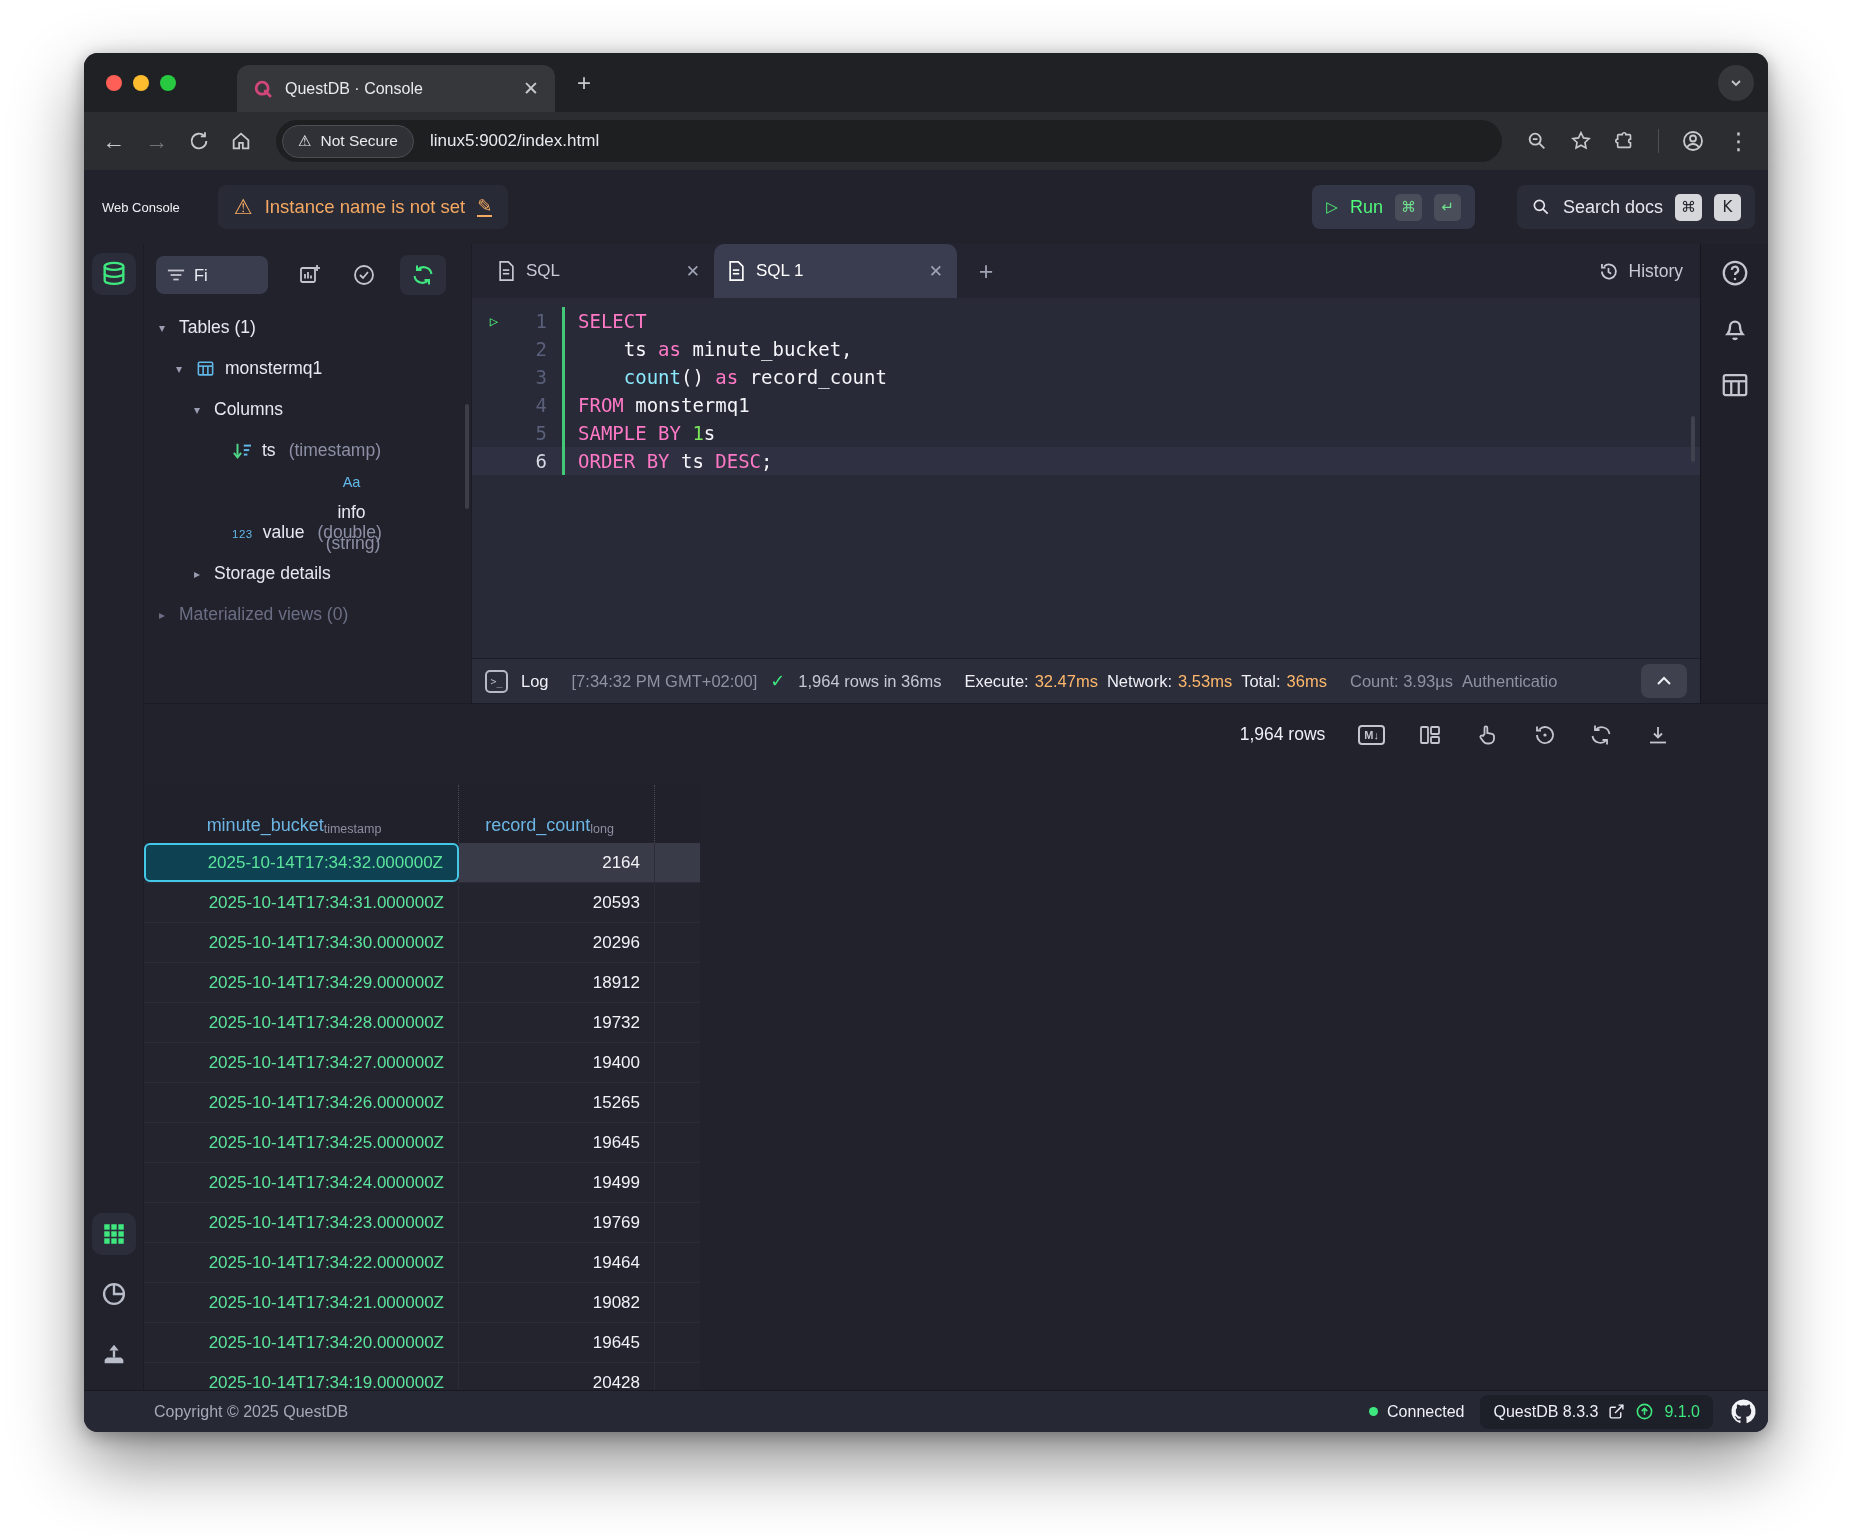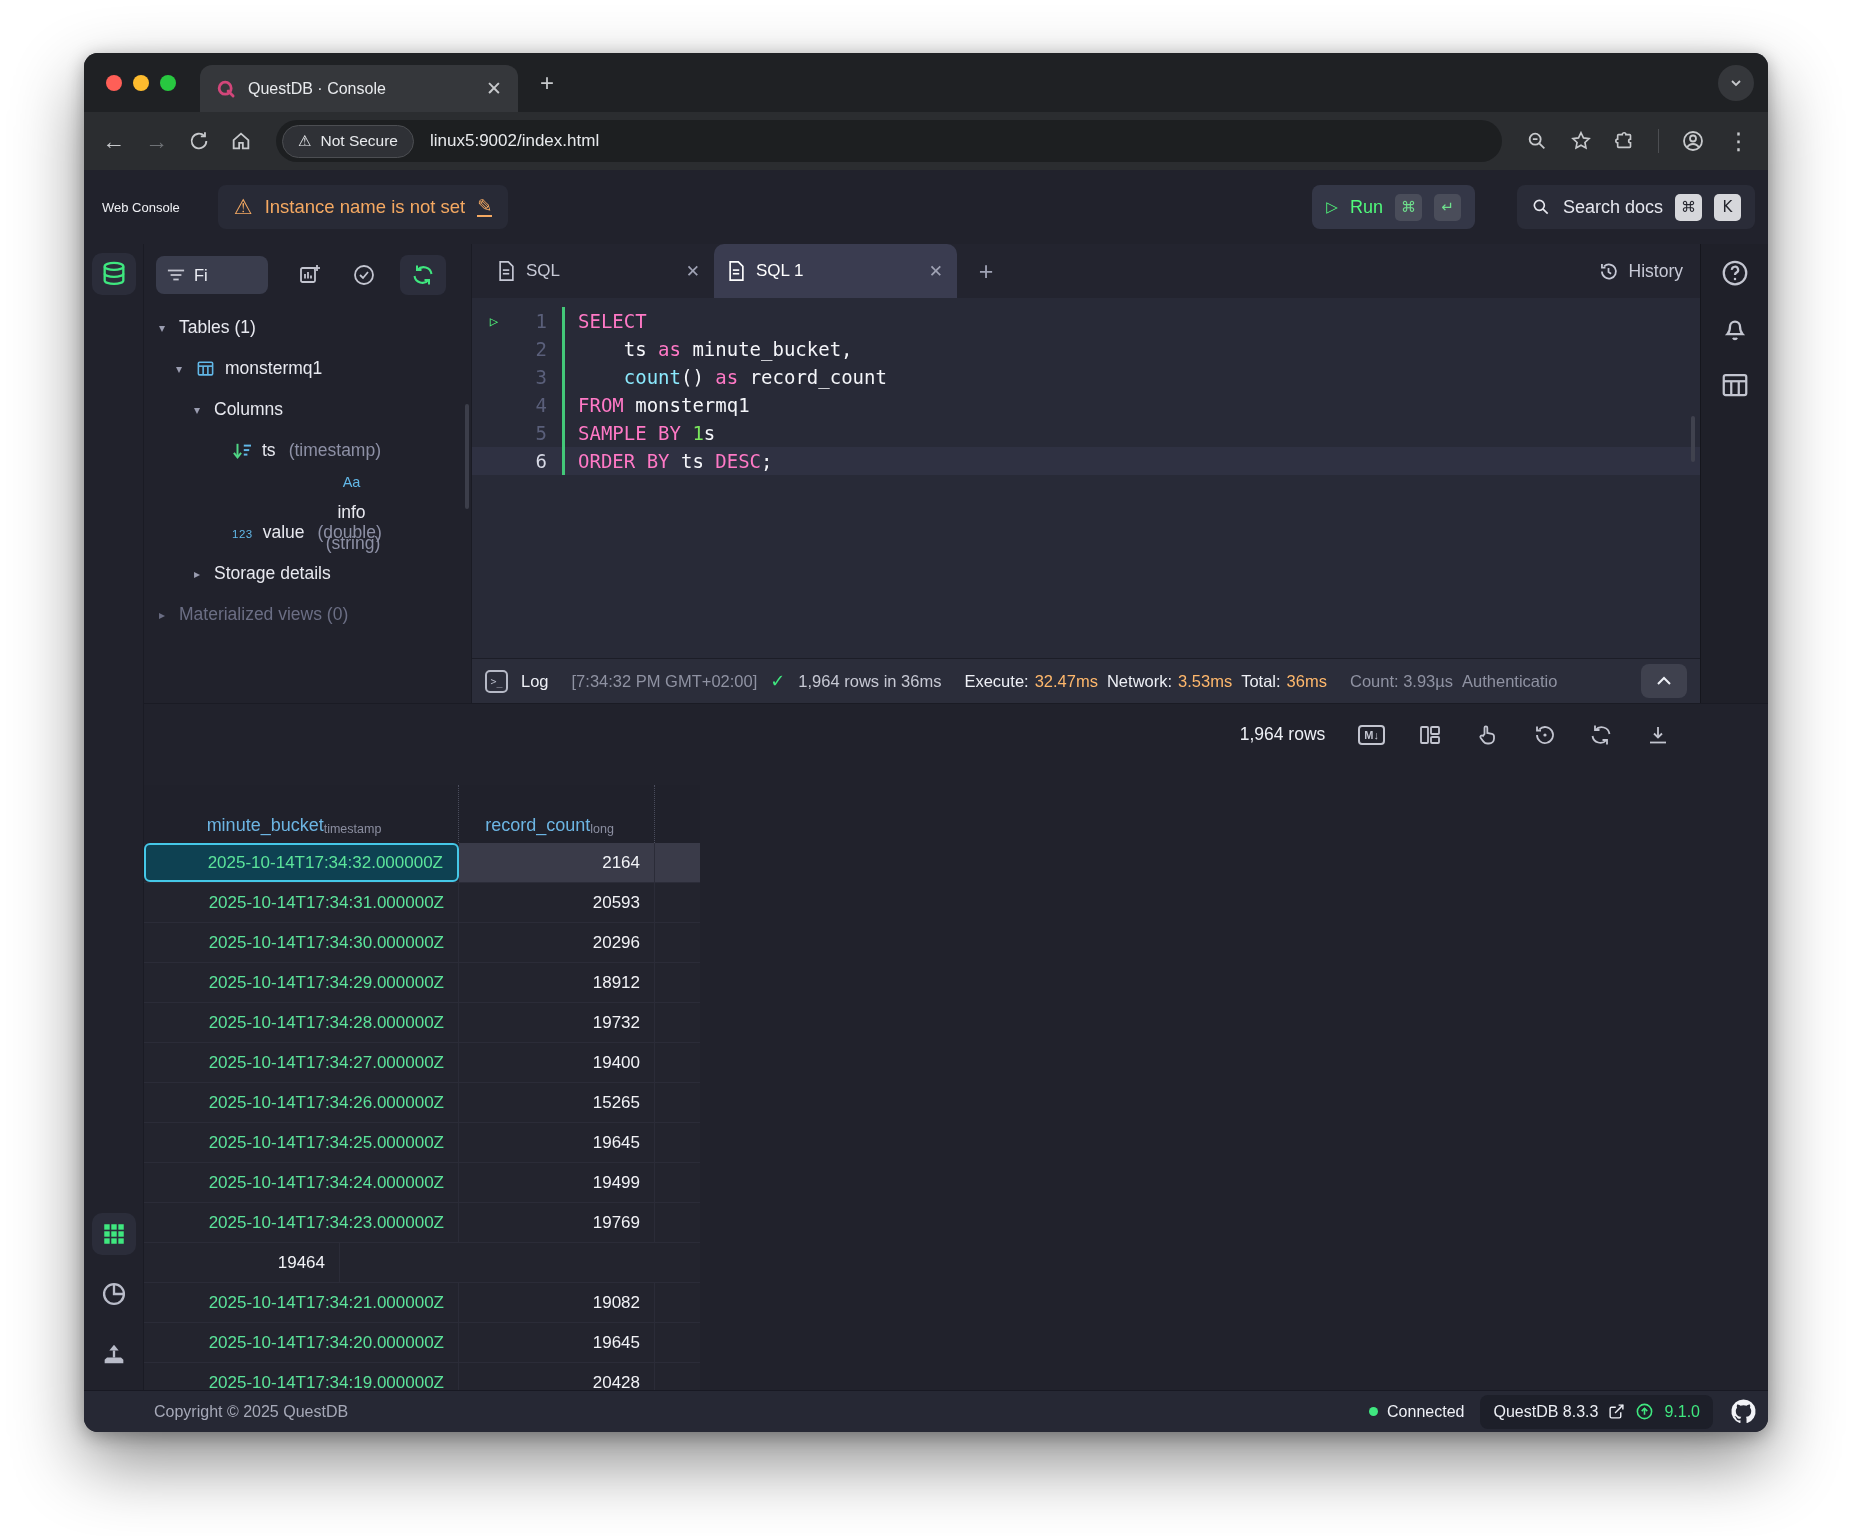--- a/index.html
+++ b/index.html
@@ -10,21 +10,21 @@
     border-radius:14px; overflow:hidden; background:#21222c;
     box-shadow:0 30px 70px rgba(0,0,0,.45), 0 4px 18px rgba(0,0,0,.3);
     display:flex; flex-direction:column; }
 
   
   .tabstrip { height:59px; flex:0 0 auto; background:#1f2124; display:flex; align-items:center; padding:0 14px; }
   .traffic { display:flex; gap:11px; margin:0 24px 0 8px; }
   .tl { width:16px; height:16px; border-radius:50%; }
   .tl.red{background:#ff5f57}.tl.yellow{background:#febc2e}.tl.green{background:#28c840}
   .btab { height:47px; align-self:flex-end; width:318px; background:#35373b; border-radius:12px 12px 0 0;
-    display:flex; align-items:center; padding:0 16px; gap:12px; }
+    display:flex; align-items:center; padding:0 16px; gap:12px;margin-left:37px; }
   .btab-title { color:#e8eaed; font-size:16px; flex:1; white-space:nowrap; overflow:hidden; }
   .btab-close { color:#c7c9cc; font-size:19px; cursor:default; }
   .newtab { color:#c7c9cc; font-size:24px; margin-left:22px; }
   .tab-caret { margin-left:auto; width:36px; height:36px; border-radius:50%; background:#35373b;
     display:flex; align-items:center; justify-content:center; color:#c7c9cc; }
 
   .navbar { height:58px; flex:0 0 auto; background:#2b2d30; display:flex; align-items:center; padding:0 18px; gap:20px; }
   .navico { color:#c7c9cc; font-size:23px; line-height:1; }
   .navico.dim { color:#6f7276; }
   .urlbar { flex:1; height:42px; background:#1d1f21; border-radius:21px; display:flex; align-items:center;
@@ -597,20 +597,21 @@
               <div class="gr-ts">2025-10-14T17:34:24.000000Z</div>
               <div class="gr-ct">19499</div>
               <div class="gr-stub"></div>
             </div>
             <div class="gridrow">
               <div class="gr-ts">2025-10-14T17:34:23.000000Z</div>
               <div class="gr-ct">19769</div>
               <div class="gr-stub"></div>
             </div>
             <div class="gridrow">
+              <div class="gr-ts">2025-10-14T17:34:22.000000Z</div>
               <div class="gr-ct">19464</div>
               <div class="gr-stub"></div>
             </div>
             <div class="gridrow">
               <div class="gr-ts">2025-10-14T17:34:21.000000Z</div>
               <div class="gr-ct">19082</div>
               <div class="gr-stub"></div>
             </div>
             <div class="gridrow">
               <div class="gr-ts">2025-10-14T17:34:20.000000Z</div>

